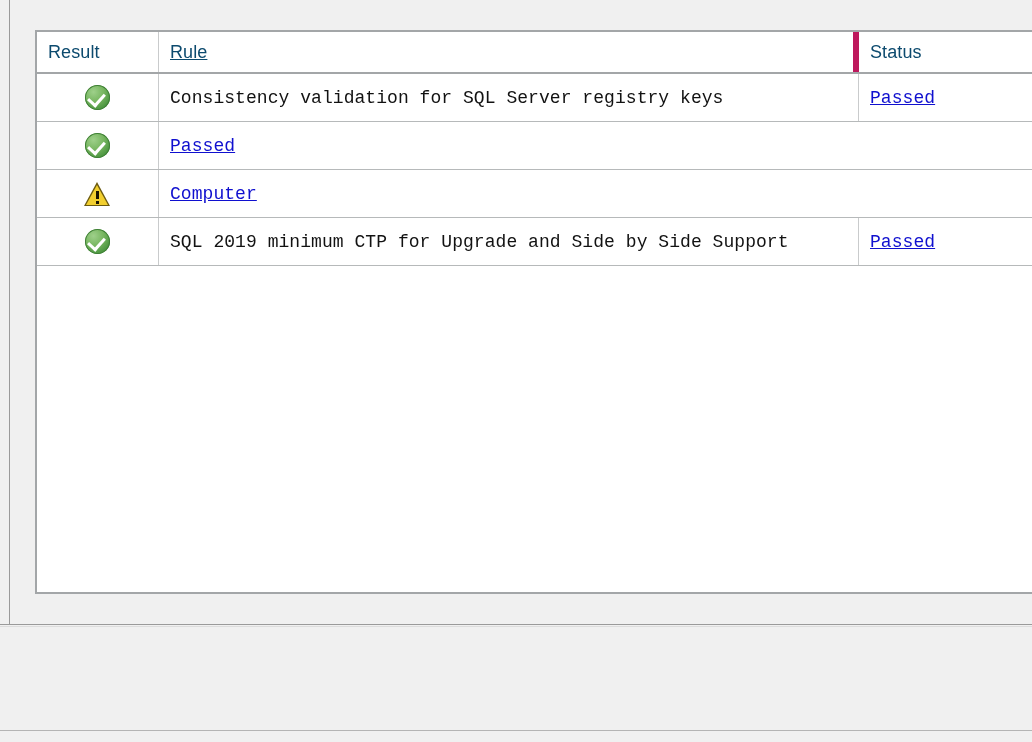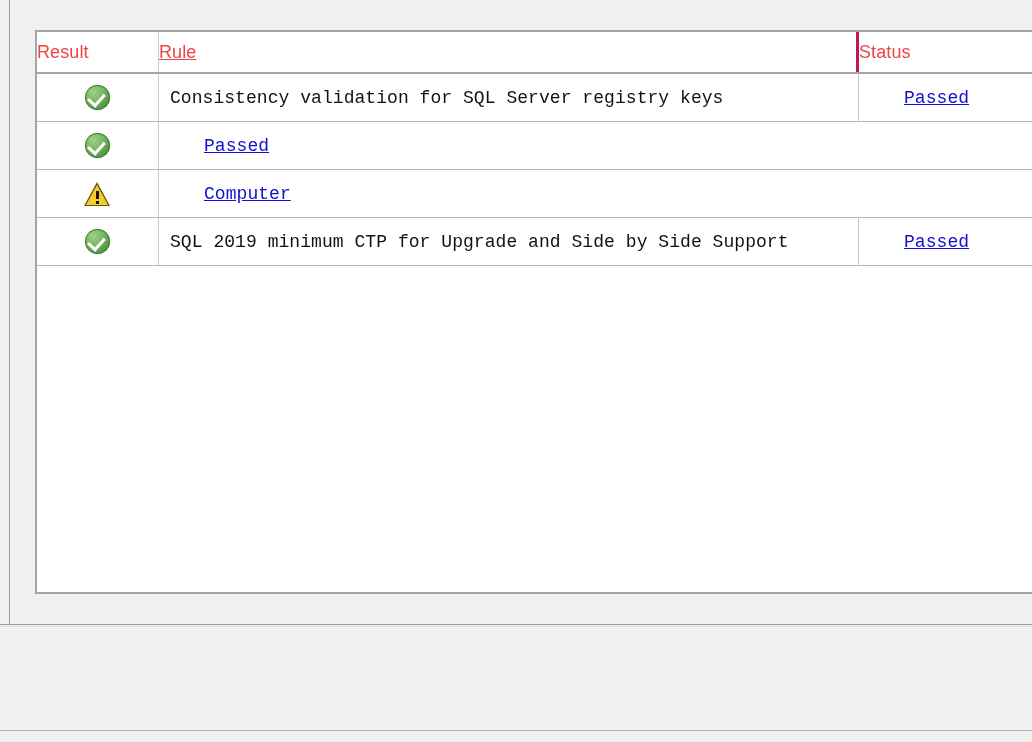--- a/index.html
+++ b/index.html
@@ -64,27 +64,27 @@
     position: relative;
     display: flex;
     height: 42px;
     background: #ffffff;
     border-bottom: 2px solid #a3a6a8;
   }
   .hdr-cell {
     display: flex;
     align-items: center;
     font-size: 18px;
-    color: #ef4444;
-    padding-left: 0;
+    color: #0c4a6e;
+    padding-left: 11px;
     height: 100%;
     letter-spacing: 0.1px;
   }
   .hdr-result { width: 122px; border-right: 1px solid #c9cbcc; }
-  .hdr-rule   { width: 700px; border-right: 3px solid #be185d; text-decoration: underline; }
+  .hdr-rule   { width: 700px; border-right: 6px solid #be185d; text-decoration: underline; }
   .hdr-status { flex: 1; }
 
   
   #grid-body { position: relative; }
   .grid-row {
     display: flex;
     height: 48px;
     background: #ffffff;
     border-bottom: 1px solid #b6b9ba;
   }
@@ -111,21 +111,20 @@
   .cell-status {
     flex: 1;
     padding-left: 11px;
   }
   .status-link {
     font-size: 18px;
     color: #1010cf;
     text-decoration: underline;
     cursor: pointer;
     letter-spacing: 0.05px;
-    margin-left: 34px;
   }
 
   
   .icon-ok {
     position: relative;
     width: 25px; height: 25px;
     border-radius: 50%;
     background: radial-gradient(circle at 34% 28%, #9ed08a 0%, #76b55f 42%, #4c9641 74%, #3b7a33 100%);
     box-shadow: inset 0 0 0 1px #3f7f36;
   }

